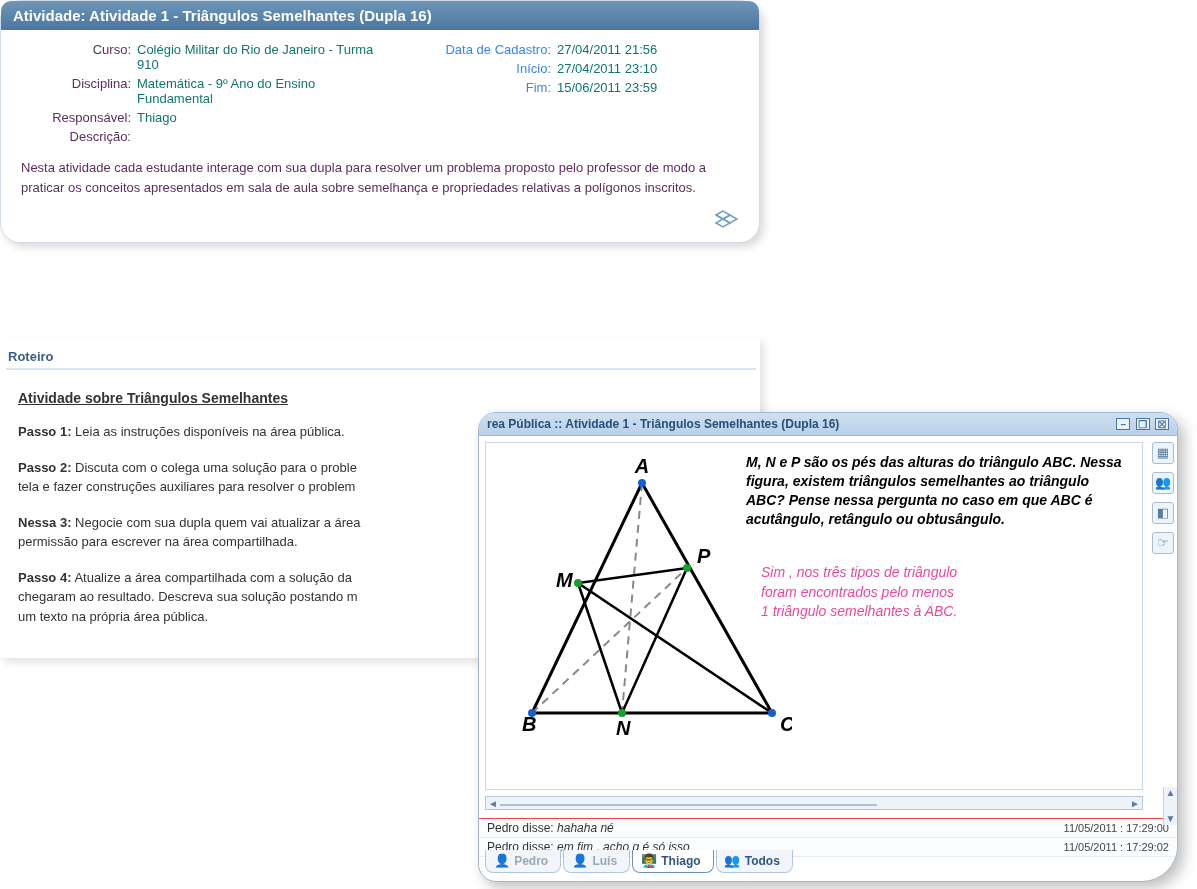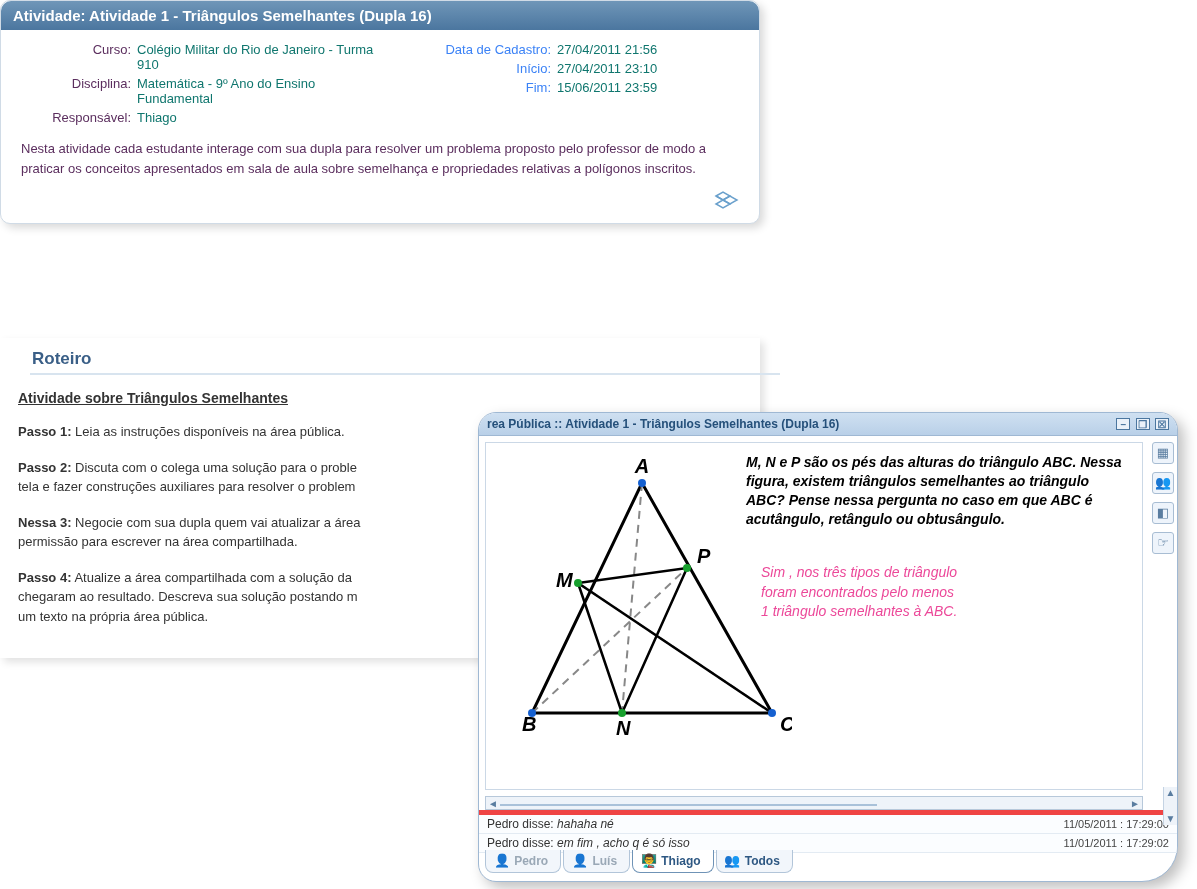--- a/index.html
+++ b/index.html
@@ -14,21 +14,21 @@
     position: relative;
     overflow: hidden;
   }
   
   .activity-card {
     position: absolute;
     left: 0; top: 0;
     width: 760px;
     background: #fff;
     border: 1px solid #d0dbe6;
-    border-radius: 10px;
+    border-radius: 20px;
     box-shadow: 4px 4px 8px rgba(0,0,0,0.15);
   }
   .card-header {
     background: linear-gradient(#6f96b8, #4b769f);
     color: #fff;
     font-weight: bold;
     font-size: 15px;
     padding: 6px 12px;
     border-radius: 10px 10px 0 0;
   }
@@ -48,22 +48,22 @@
     text-align:right; padding:4px 18px 8px 0;
     border-top: none;
   }
   .tail-icon {
     display:inline-block; width:28px; height:22px;
     color:#6aa0cc; font-size:20px;
   }
   .section-title {
     position:absolute; left:6px; top:345px;
     width:750px;
-    color:#3a5f87; font-weight:bold; font-size:17px;
-    border-bottom:2px solid #d8e4ef; padding:4px 2px;margin-left:24px;
+    color:#3a5f87; font-weight:bold; font-size:13px;
+    border-bottom:2px solid #d8e4ef; padding:4px 2px;
   }
   .roteiro-body {
     position:absolute; left:18px; top:390px; width:720px;
     color:#333;
   }
   .subtitle { font-weight:bold; text-decoration:underline; margin-bottom:16px; font-size:14px; }
   .step { margin-bottom:16px; line-height:1.5; }
   .step b { font-weight:bold; }
   .back-shadow {
     position:absolute; left:0; top:338px; width:760px; height:320px;
@@ -115,21 +115,21 @@
     height:14px; margin:0 34px 0 6px;
     border:1px solid #b7c8da; background:#eef3f9;
     display:flex; align-items:center;
   }
   .scroll-h .arrow { width:14px; text-align:center; font-size:10px; color:#5a7da0;}
   .scroll-h .track { flex:1; position:relative; }
   .scroll-h .thumb {
     position:absolute; top:1px; bottom:1px; left:0; width:60%;
     background:linear-gradient(#e6eef7,#cedff0); border:1px solid #a9c1d9;
   }
-  .chat-msgs { border-top:5px solid #ef4444; }
+  .chat-msgs { border-top:1px solid #ef4444;margin-top:8px; }
   .msg-row {
     display:flex; justify-content:space-between; align-items:center;
     padding:2px 8px; font-size:12px; border-bottom:1px solid #e3ebf3;
     background:#fbfdff;
   }
   .msg-row .who { color:#333; }
   .msg-row .timestamp { color:#444; font-size:11px; }
   .msg-text i { font-style:italic; color:#333; }
   .scroll-v {
     position:absolute; right:0; top:374px; bottom:56px; width:14px;
@@ -182,20 +182,24 @@
           <div class="meta-label">Curso:</div>
           <div class="meta-val" style="width:240px">Colégio Militar do Rio de Janeiro - Turma 910</div>
         </div>
         <div class="meta-line">
           <div class="meta-label">Disciplina:</div>
           <div class="meta-val" style="width:240px">Matemática - 9º Ano do Ensino Fundamental</div>
         </div>
         <div class="meta-line">
           <div class="meta-label">Responsável:</div>
           <div class="meta-val">Thiago</div>
+        </div>
+        <div class="meta-line">
+          <div class="meta-label">Descrição:</div>
+          <div class="meta-val"></div>
         </div>
       </div>
       <div class="meta-right">
         <div class="meta-line">
           <div class="meta-r-label">Data de Cadastro:</div>
           <div class="meta-val">27/04/2011 21:56</div>
         </div>
         <div class="meta-line">
           <div class="meta-r-label">Início:</div>
           <div class="meta-val">27/04/2011 23:10</div>
@@ -296,21 +300,21 @@
     <div class="arrow">►</div>
   </div>
 
   <div class="chat-msgs">
     <div class="msg-row">
       <span class="msg-text"><span class="who">Pedro disse:</span> <i>hahaha né</i></span>
       <span class="timestamp">11/05/2011 : 17:29:00</span>
     </div>
     <div class="msg-row">
       <span class="msg-text"><span class="who">Pedro disse:</span> <i>em fim , acho q é só isso</i></span>
-      <span class="timestamp">11/01/2011 : 17:29:02</span>
+      <span class="timestamp">11/05/2011 : 17:29:02</span>
     </div>
   </div>
 
   <div class="scroll-v">
     <div class="arr">▲</div>
     <div style="flex:1"></div>
     <div class="arr">▼</div>
   </div>
 
   <div class="tabs-row">

